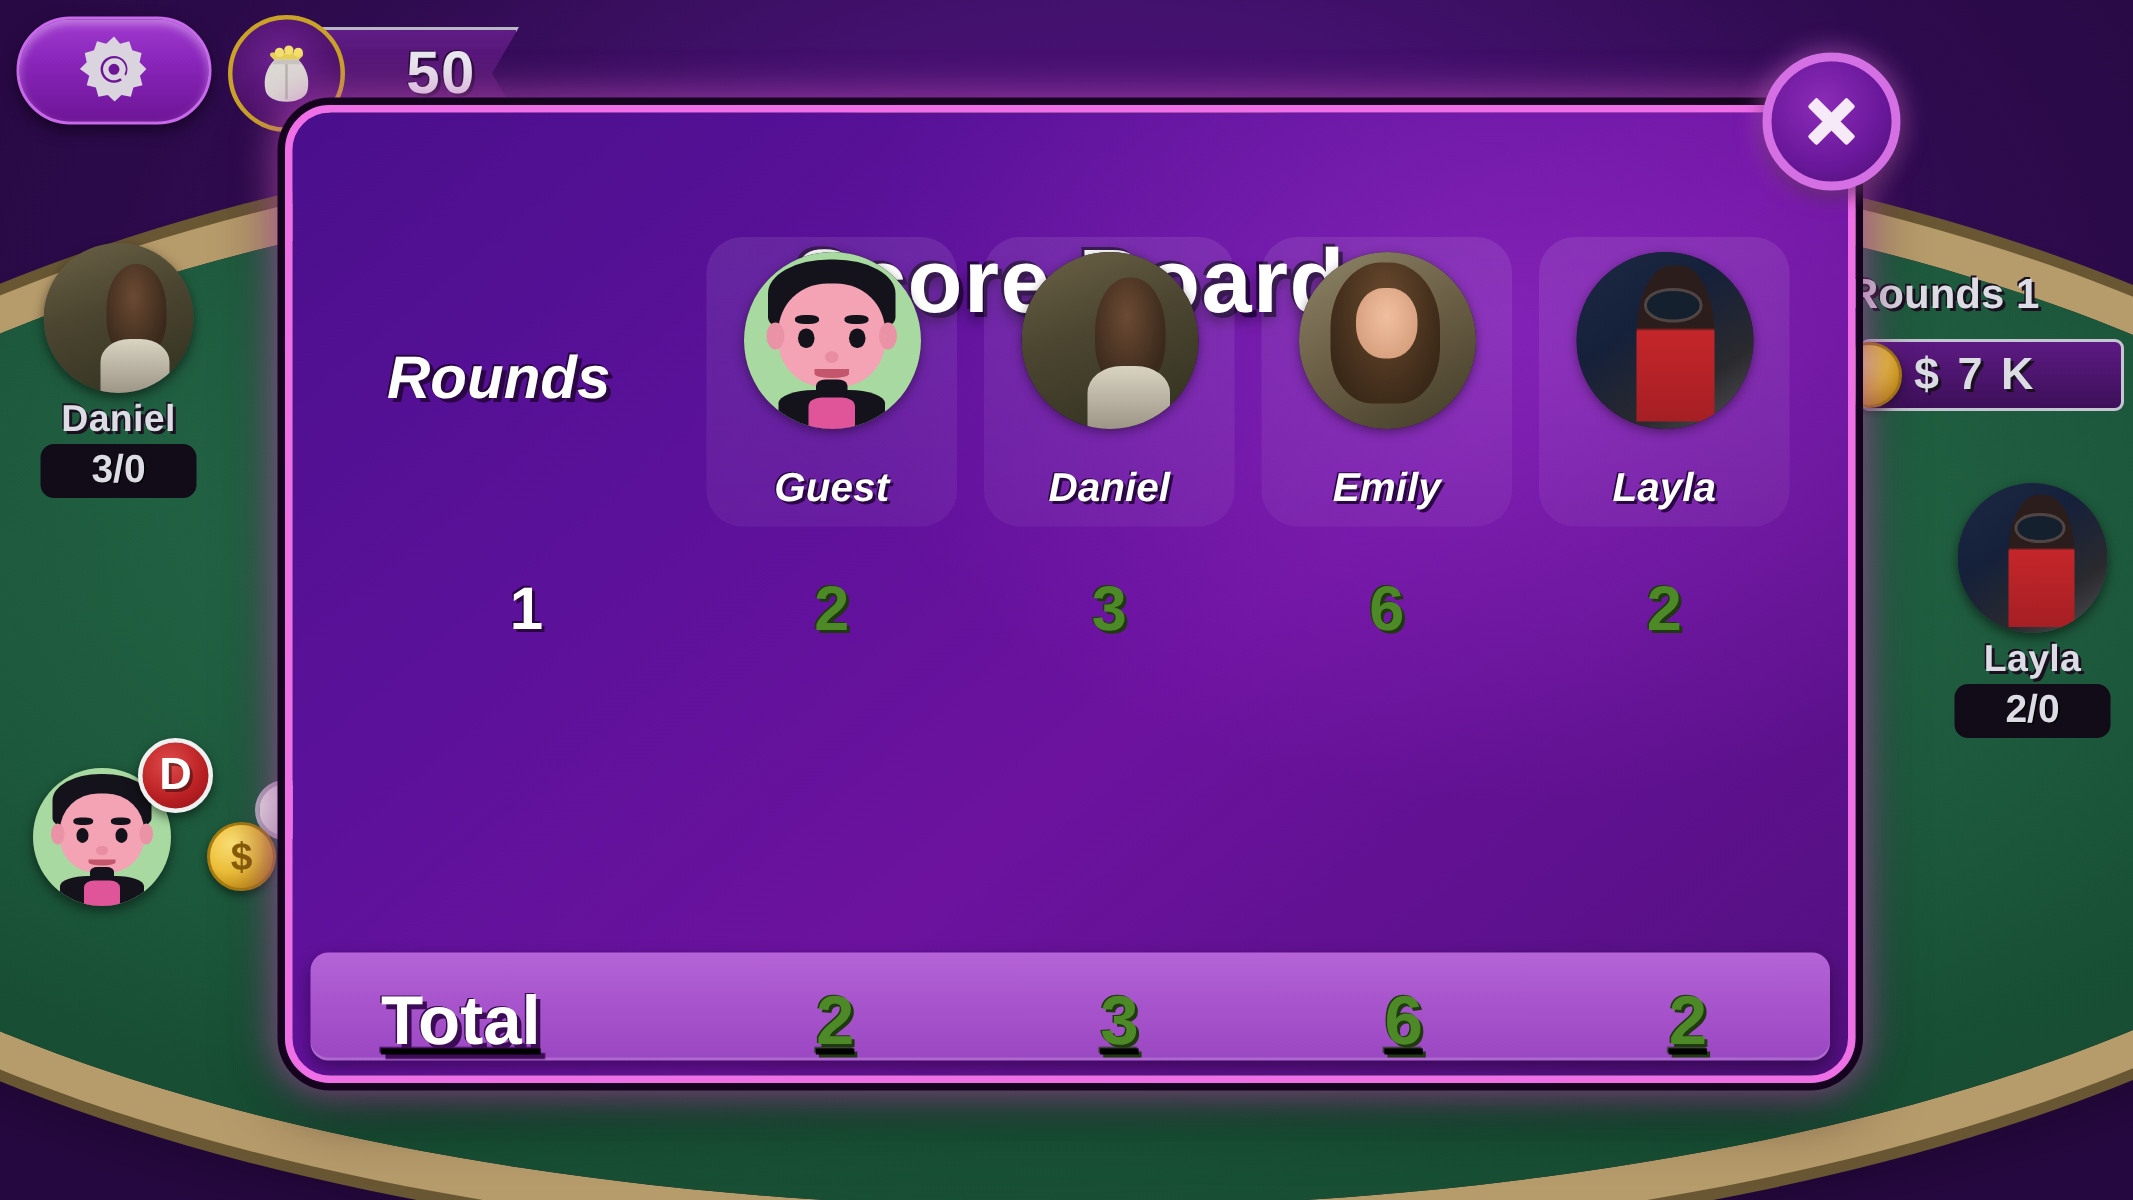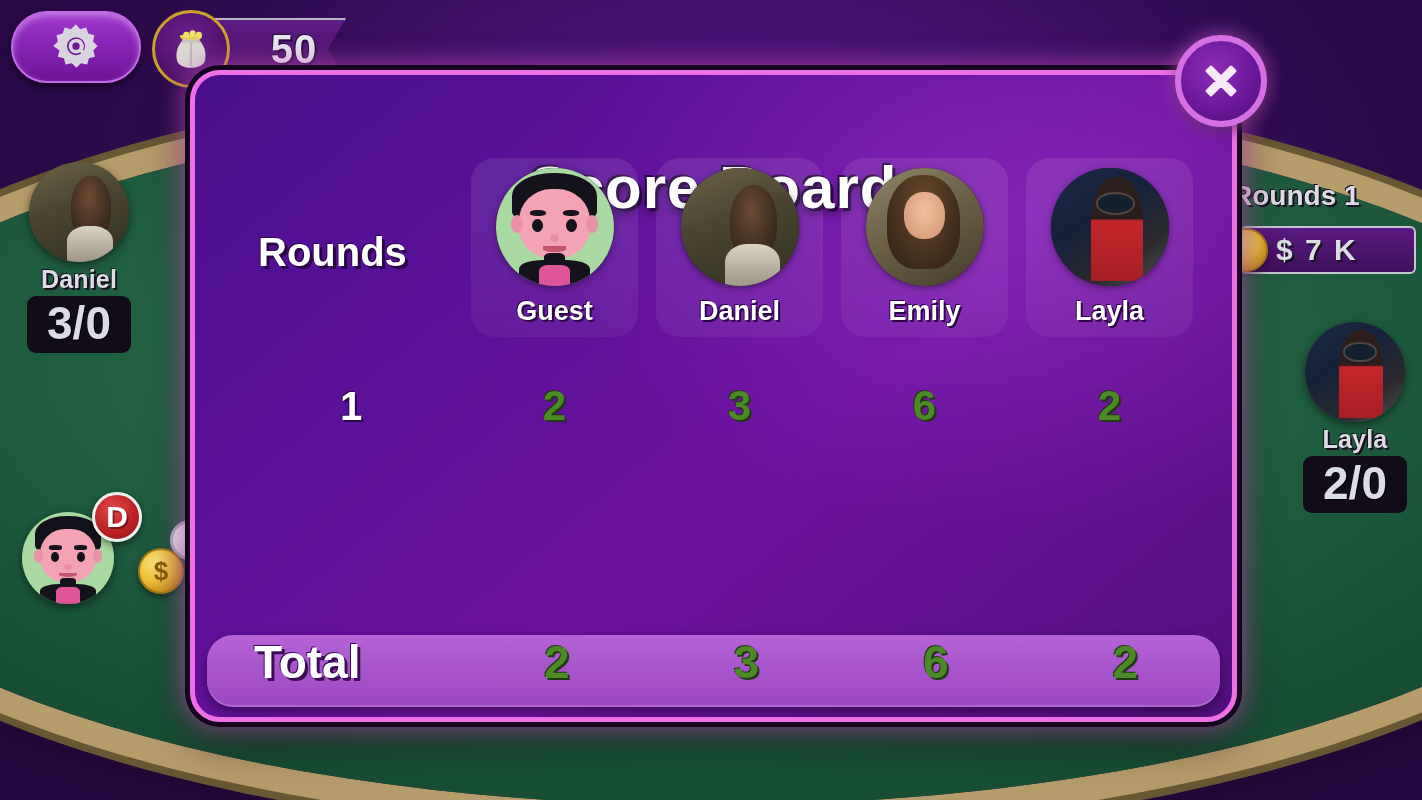--- a/index.html
+++ b/index.html
@@ -69,21 +69,21 @@
     box-shadow:0 3px 8px rgba(0,0,0,.5);
   }
   .hud-name{
     margin-top:3px; font-size:25px; font-weight:bold; color:#dcdce4;
     text-shadow:2px 2px 0 #1a1020, -1px -1px 0 #1a1020;
     letter-spacing:.2px; white-space:nowrap;
   }
   .hud-score{
     margin-top:2px; min-width:104px; padding:3px 14px 6px;
     background:#120c18; border-radius:9px;
-    font-size:46px; font-weight:bold; color:#dcdce4; text-align:center;
+    font-size:26px; font-weight:bold; color:#dcdce4; text-align:center;
     line-height:1.05;
     text-shadow:1px 1px 0 #000;
   }
   #player-hud-left{ left:13px; top:162px; }
   #player-hud-right{ left:1289px; top:322px; }
   #player-hud-bottom{ left:22px; top:512px; width:auto; }
   #player-hud-bottom .hud-avatar{ width:92px; height:92px; }
 
   #dealer-badge{
     position:absolute; left:92px; top:492px; width:50px; height:50px;
@@ -169,20 +169,21 @@
     font-size:60px; font-weight:bold; color:#ffffff; letter-spacing:1px;
     text-shadow:3px 3px 0 #260640, -2px -2px 0 #260640, 0 5px 9px rgba(0,0,0,.5);
     z-index:12;
   }
 
   
   #players-row{
     position:absolute; top:83px; left:45px; right:30px; height:180px;
     display:flex; align-items:flex-start;
     z-index:12;
+    font-style:italic;
   }
   #rounds-header{
     width:222px; flex:0 0 222px; text-align:left; padding-left:18px;
     margin-top:72px;
     font-size:40px; font-weight:bold; color:#ffffff;
     text-shadow:3px 3px 0 #2b0645, -1px -1px 0 #2b0645;
   }
   .player-card{
     flex:1 1 0; max-width:205px; margin:0 9px;
     background:linear-gradient(180deg, rgba(255,255,255,.09), rgba(255,255,255,.05));
@@ -190,21 +191,21 @@
     padding:10px 0 10px;
     display:flex; flex-direction:column; align-items:center;
     cursor:pointer;
   }
   .player-card-avatar{
     width:118px; height:118px; border-radius:50%; overflow:hidden;
     position:relative; background:#2c0a44;
     box-shadow:0 2px 7px rgba(0,0,0,.4);
   }
   .player-card-name{
-    margin-top:10px; font-size:27px; font-weight:bold; color:#ffffff;
+    margin-top:24px; font-size:27px; font-weight:bold; color:#ffffff;
     text-shadow:2px 2px 0 #2b0645, -1px -1px 0 #2b0645;
     white-space:nowrap;
   }
 
   
   #rounds-body{
     position:absolute; top:300px; left:45px; right:30px; bottom:110px;
     z-index:12; overflow:hidden;
   }
   .round-row{ display:flex; align-items:center; height:62px; }
@@ -216,24 +217,25 @@
   .round-score{
     flex:1 1 0; max-width:205px; margin:0 9px; text-align:center;
     font-size:42px; font-weight:bold; color:#4d8a27;
     text-shadow:2px 2px 0 #1f3a10, -1px -1px 0 #1f3a10;
   }
 
   
   #total-row{
     position:absolute; left:12px; right:12px; bottom:10px; height:72px;
     background:linear-gradient(180deg,#b564d7 0%, #a855cd 45%, #9a47c2 100%);
-    border-radius:26px;
+    border-radius:12px;
     box-shadow:0 -2px 0 rgba(255,255,255,.18) inset, 0 5px 12px rgba(0,0,0,.4);
-    display:flex; align-items:flex-start;
+    display:flex; align-items:flex-end;
     z-index:14;
+    text-decoration:underline;
   }
   #total-label{
     width:255px; flex:0 0 255px; padding-left:47px;
     font-size:46px; font-weight:bold; color:#ffffff;
     text-shadow:3px 3px 0 #3b0b55, -1px -1px 0 #3b0b55;
   }
   .total-score{
     flex:1 1 0; max-width:205px; margin:0 9px; text-align:center;
     font-size:46px; font-weight:bold; color:#4d8a27;
     text-shadow:2px 2px 0 #1f3a10, -1px -1px 0 #1f3a10;

